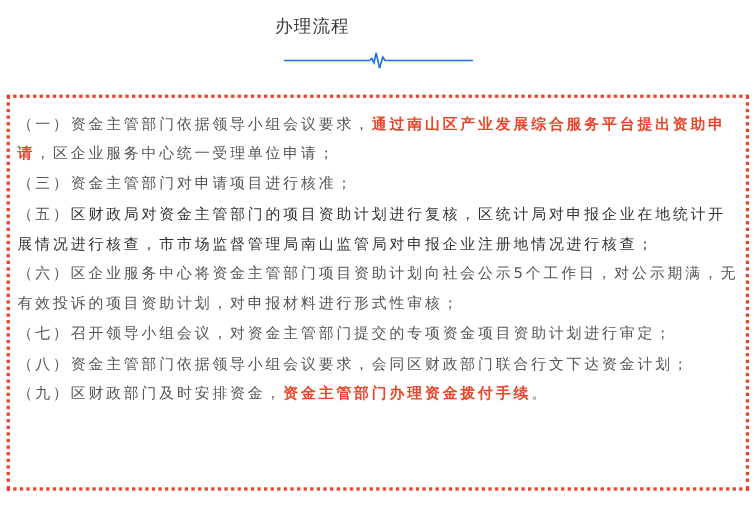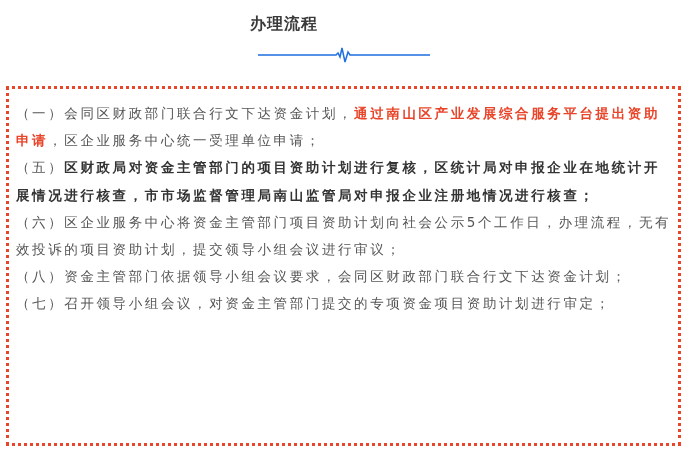--- a/index.html
+++ b/index.html
@@ -1,40 +1,42 @@
 <!DOCTYPE html>
 <html><head>
 <meta charset="utf-8">
 <style>
   html, body { margin: 0; padding: 0; background: #ffffff; }
   body { width: 687px; height: 463px; position: relative; overflow: hidden;
          font-family: "DejaVu Sans", "Liberation Sans", sans-serif; }
   .header { position: absolute; left: 0; top: 0; width: 687px; height: 80px; }
   .title { position: absolute; left: 0; width: 568px; top: 14px; text-align: center;
-           font-size: 16px; font-weight: bold; color: #3a3a3a; letter-spacing: 1px; }
+           font-size: 16px; font-weight: normal; color: #3a3a3a; letter-spacing: 1px; }
   .divider { position: absolute; left: 258px; top: 45px; width: 172px; height: 22px; }
   .box { position: absolute; left: 6px; top: 86px; width: 669px; height: 354px;
          border: 3px dotted #e8452a; box-sizing: content-box; }
   .content { position: absolute; left: 16px; top: 100px; width: 660px;
              font-size: 13.5px; line-height: 27.2px; color: #555555; letter-spacing: 2.6px; }
   .para { margin: 0; padding: 0; }
   .red { color: #e8452a; font-weight: bold; }
-  .bold { color: #333333; font-weight: bold; }
+  .bold { color: #333333; font-weight: normal; }
 </style>
 </head>
 <body>
 
 <div class="header">
   <div class="title">办理流程</div>
   <svg class="divider" viewBox="0 0 172 22" width="172" height="22">
     <polyline fill="none" stroke="#1e6fe0" stroke-width="1.5" points="0,10 78,10 80,8 82,12 84,3 87,17 90,7 92,10 172,10"></polyline>
   </svg>
 </div>
 
 <div class="box"></div>
 
 <div class="content">
-  <p class="para"><span>（一）会同区财政部门联合行文下达资金计划，</span><span class="red">通过南山区产业发展综合服务平台提出资助申请</span><span>，区企业服务中心统一受理单位申请；</span></p>
+  <p class="para"><span>（一）资金主管部门依据领导小组会议要求，</span><span class="red">通过南山区产业发展综合服务平台提出资助申请</span><span>，区企业服务中心统一受理单位申请；</span></p>
+  <p class="para"><span>（三）资金主管部门对申请项目进行核准；</span></p>
   <p class="para"><span>（五）</span><span class="bold">区财政局对资金主管部门的项目资助计划进行复核，区统计局对申报企业在地统计开展情况进行核查，市市场监督管理局南山监管局对申报企业注册地情况进行核查；</span></p>
-  <p class="para"><span>（六）区企业服务中心将资金主管部门项目资助计划向社会公示5个工作日，办理流程，无有效投诉的项目资助计划，提交领导小组会议进行审议；</span></p>
+  <p class="para"><span>（六）区企业服务中心将资金主管部门项目资助计划向社会公示5个工作日，对公示期满，无有效投诉的项目资助计划，对申报材料进行形式性审核；</span></p>
+  <p class="para"><span>（七）召开领导小组会议，对资金主管部门提交的专项资金项目资助计划进行审定；</span></p>
   <p class="para"><span>（八）资金主管部门依据领导小组会议要求，会同区财政部门联合行文下达资金计划；</span></p>
-  <p class="para"><span>（七）召开领导小组会议，对资金主管部门提交的专项资金项目资助计划进行审定；</span></p>
+  <p class="para"><span>（九）区财政部门及时安排资金，</span><span class="red">资金主管部门办理资金拨付手续</span><span>。</span></p>
 </div>
 
 </body></html>

